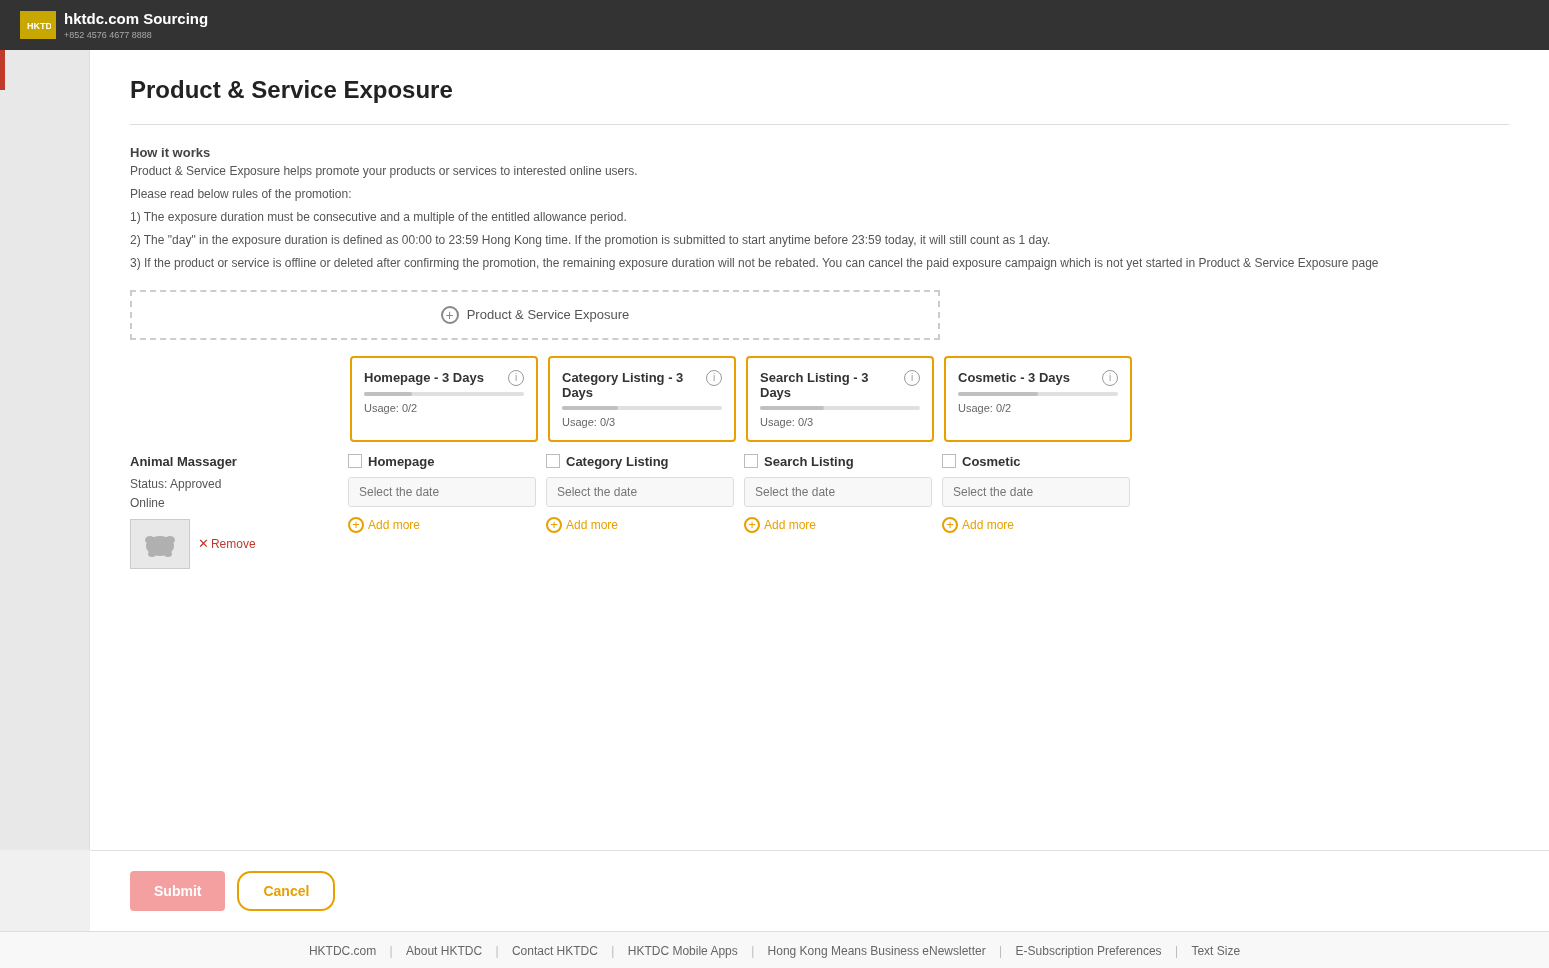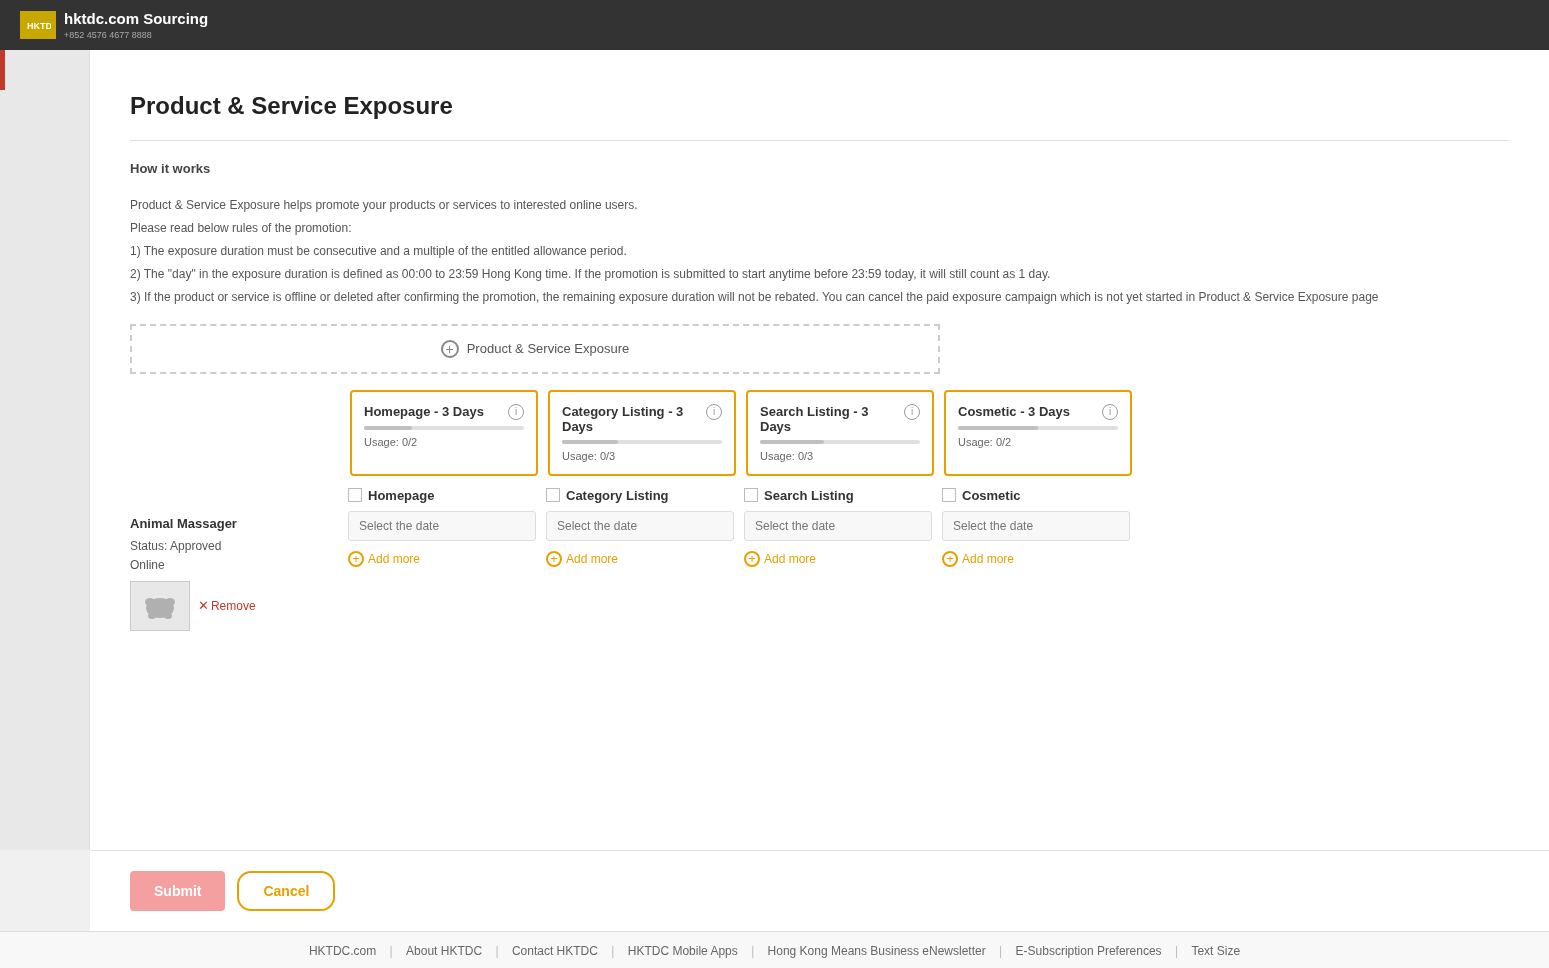--- a/index.html
+++ b/index.html
@@ -52,38 +52,38 @@
     .sidebar-bar {
       width: 5px;
       background: #c0392b;
       height: 40px;
     }
 
     
     .main {
       flex: 1;
       background: #fff;
-      padding: 42px 40px;
+      padding: 26px 40px;
     }
 
     .page-title {
       font-size: 24px;
       font-weight: bold;
       color: #222;
       margin-bottom: 20px;
     }
     .divider {
       border: none;
       border-top: 1px solid #ddd;
       margin-bottom: 20px;
     }
 
     .how-it-works-title {
       font-weight: bold;
-      margin-bottom: 20px;
+      margin-bottom: 2px;
       color: #444;
     }
 
     .info-text {
       font-size: 12px;
       color: #555;
       line-height: 1.6;
       margin-bottom: 4px;
     }
 
@@ -180,21 +180,20 @@
     
     .product-row {
       display: flex;
       gap: 10px;
       align-items: flex-start;
       margin-top: 12px;
     }
     .product-info {
       width: 208px;
       flex-shrink: 0;
-      margin-top: 28px;
     }
     .product-name {
       font-size: 13px;
       font-weight: bold;
       color: #333;
       margin-bottom: 6px;
     }
     .product-details {
       font-size: 12px;
       color: #555;

